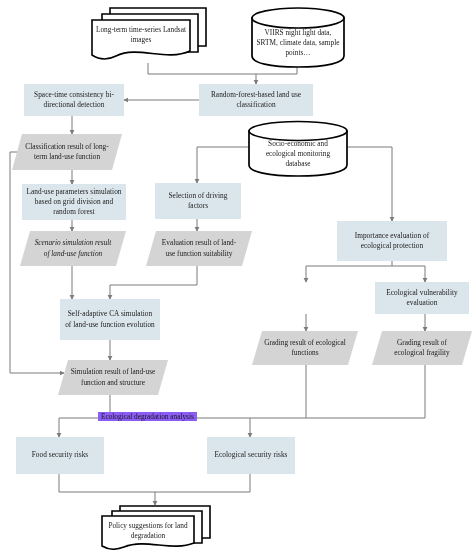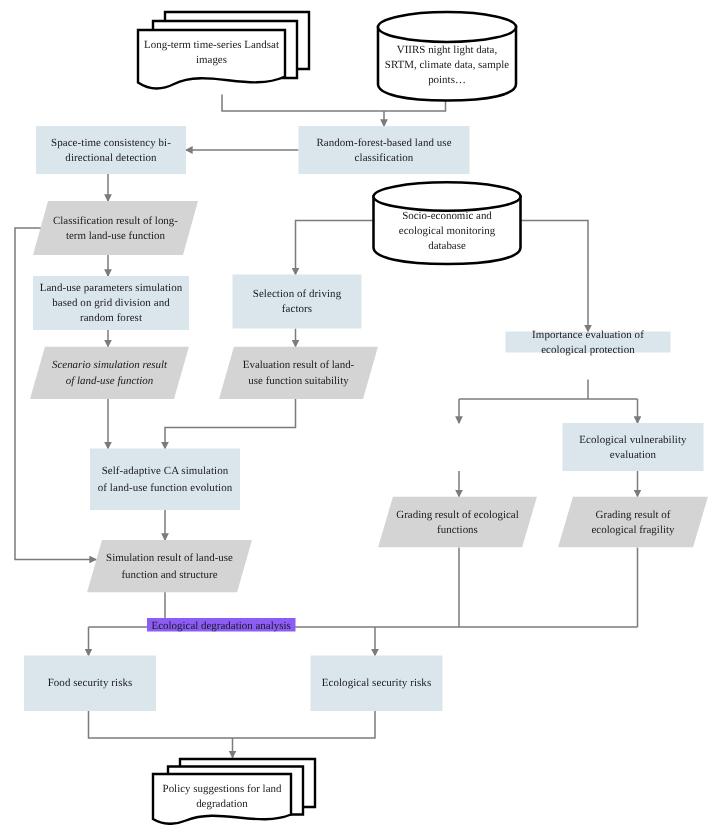--- a/index.html
+++ b/index.html
@@ -173,21 +173,21 @@
   </div>
 
   <div class="node proc" style="left:199px; top:84px; width:114px; height:32px;">
     <span>Random-forest-based  land use classification</span>
   </div>
 
   <div class="node proc" style="left:24px; top:84px; width:100px; height:32px;">
     <span>Space-time consistency bi-directional  detection</span>
   </div>
 
-  <div class="para-wrap" style="left:22px; top:134px; width:110px; height:36px;">
+  <div class="para-wrap" style="left:12px; top:134px; width:110px; height:36px;">
     <svg class="para-bg" viewBox="0 0 110 36" preserveAspectRatio="none">
       <polygon points="10,0 110,0 100,36 0,36" fill="#d4d4d4"></polygon>
     </svg>
     <div class="para-txt">Classification result of long-term land-use function</div>
   </div>
 
   <div class="node proc" style="left:22px; top:184px; width:104px; height:36px;">
     <span>Land-use parameters simulation based on grid division and random forest</span>
   </div>
 
@@ -210,21 +210,21 @@
     <span>Selection of driving factors</span>
   </div>
 
   <div class="para-wrap" style="left:146px; top:231px; width:106px; height:35px;">
     <svg class="para-bg" viewBox="0 0 106 35" preserveAspectRatio="none">
       <polygon points="10,0 106,0 96,35 0,35" fill="#d4d4d4"></polygon>
     </svg>
     <div class="para-txt">Evaluation result of land-use function suitability</div>
   </div>
 
-  <div class="node proc" style="left:337px; top:221px; width:110px; height:14px;">
+  <div class="node proc" style="left:337px; top:221px; width:110px; height:40px;">
     <span>Importance evaluation of ecological protection</span>
   </div>
 
 
   <div class="node proc" style="left:375px; top:282px; width:94px; height:32px;">
     <span>Ecological vulnerability evaluation</span>
   </div>
 
   <div class="para-wrap" style="left:252px; top:331px; width:106px; height:34px;">
     <svg class="para-bg" viewBox="0 0 106 34" preserveAspectRatio="none">

